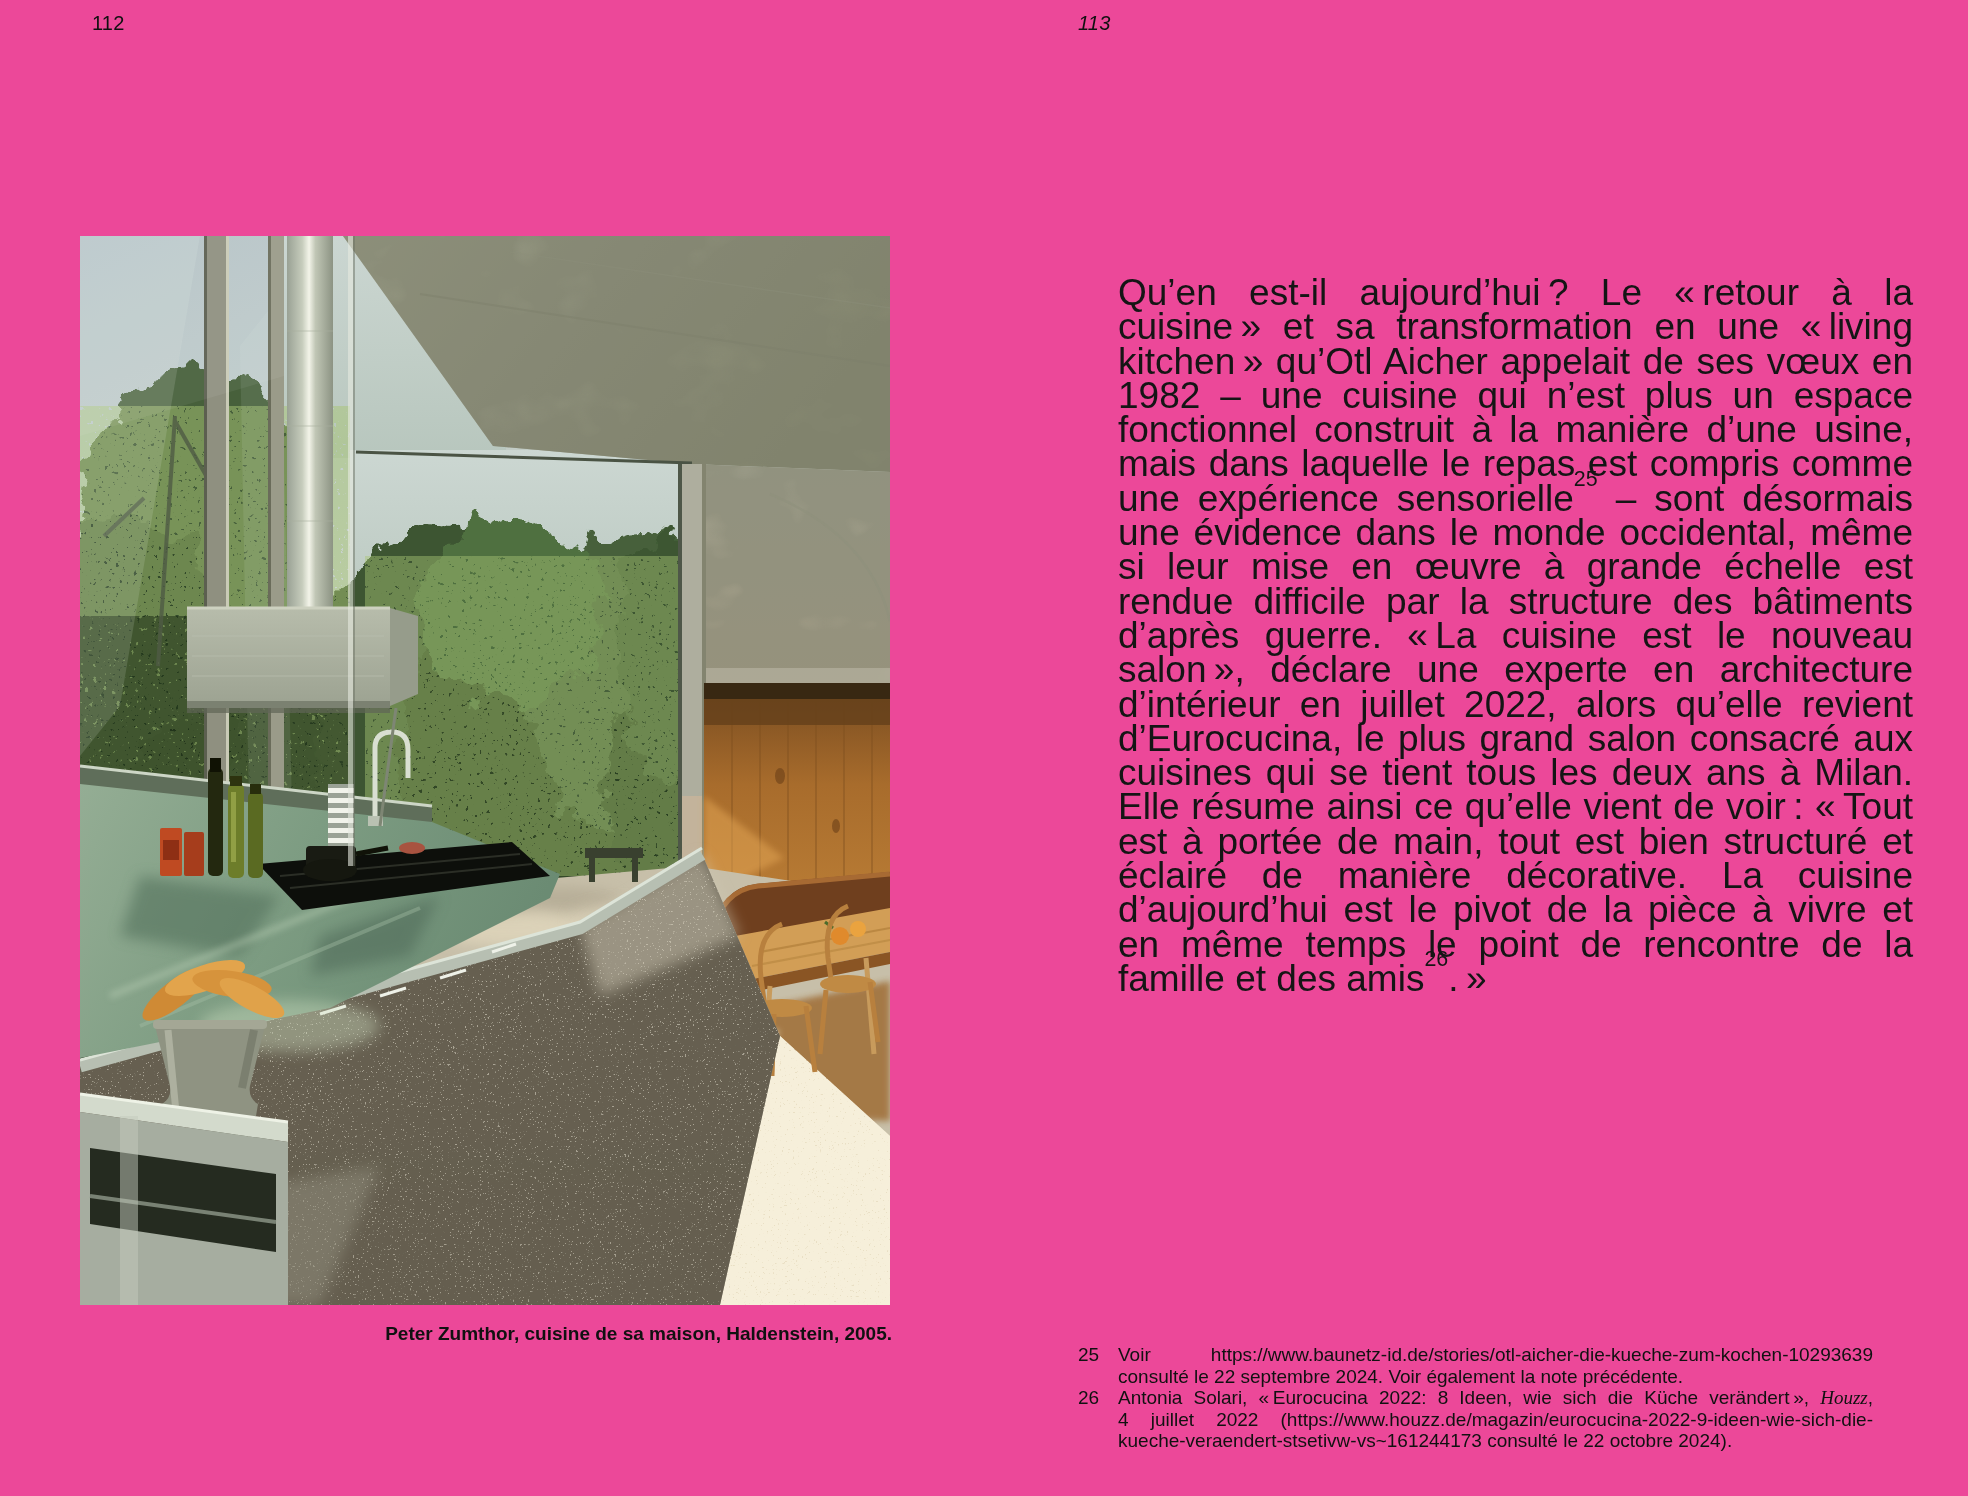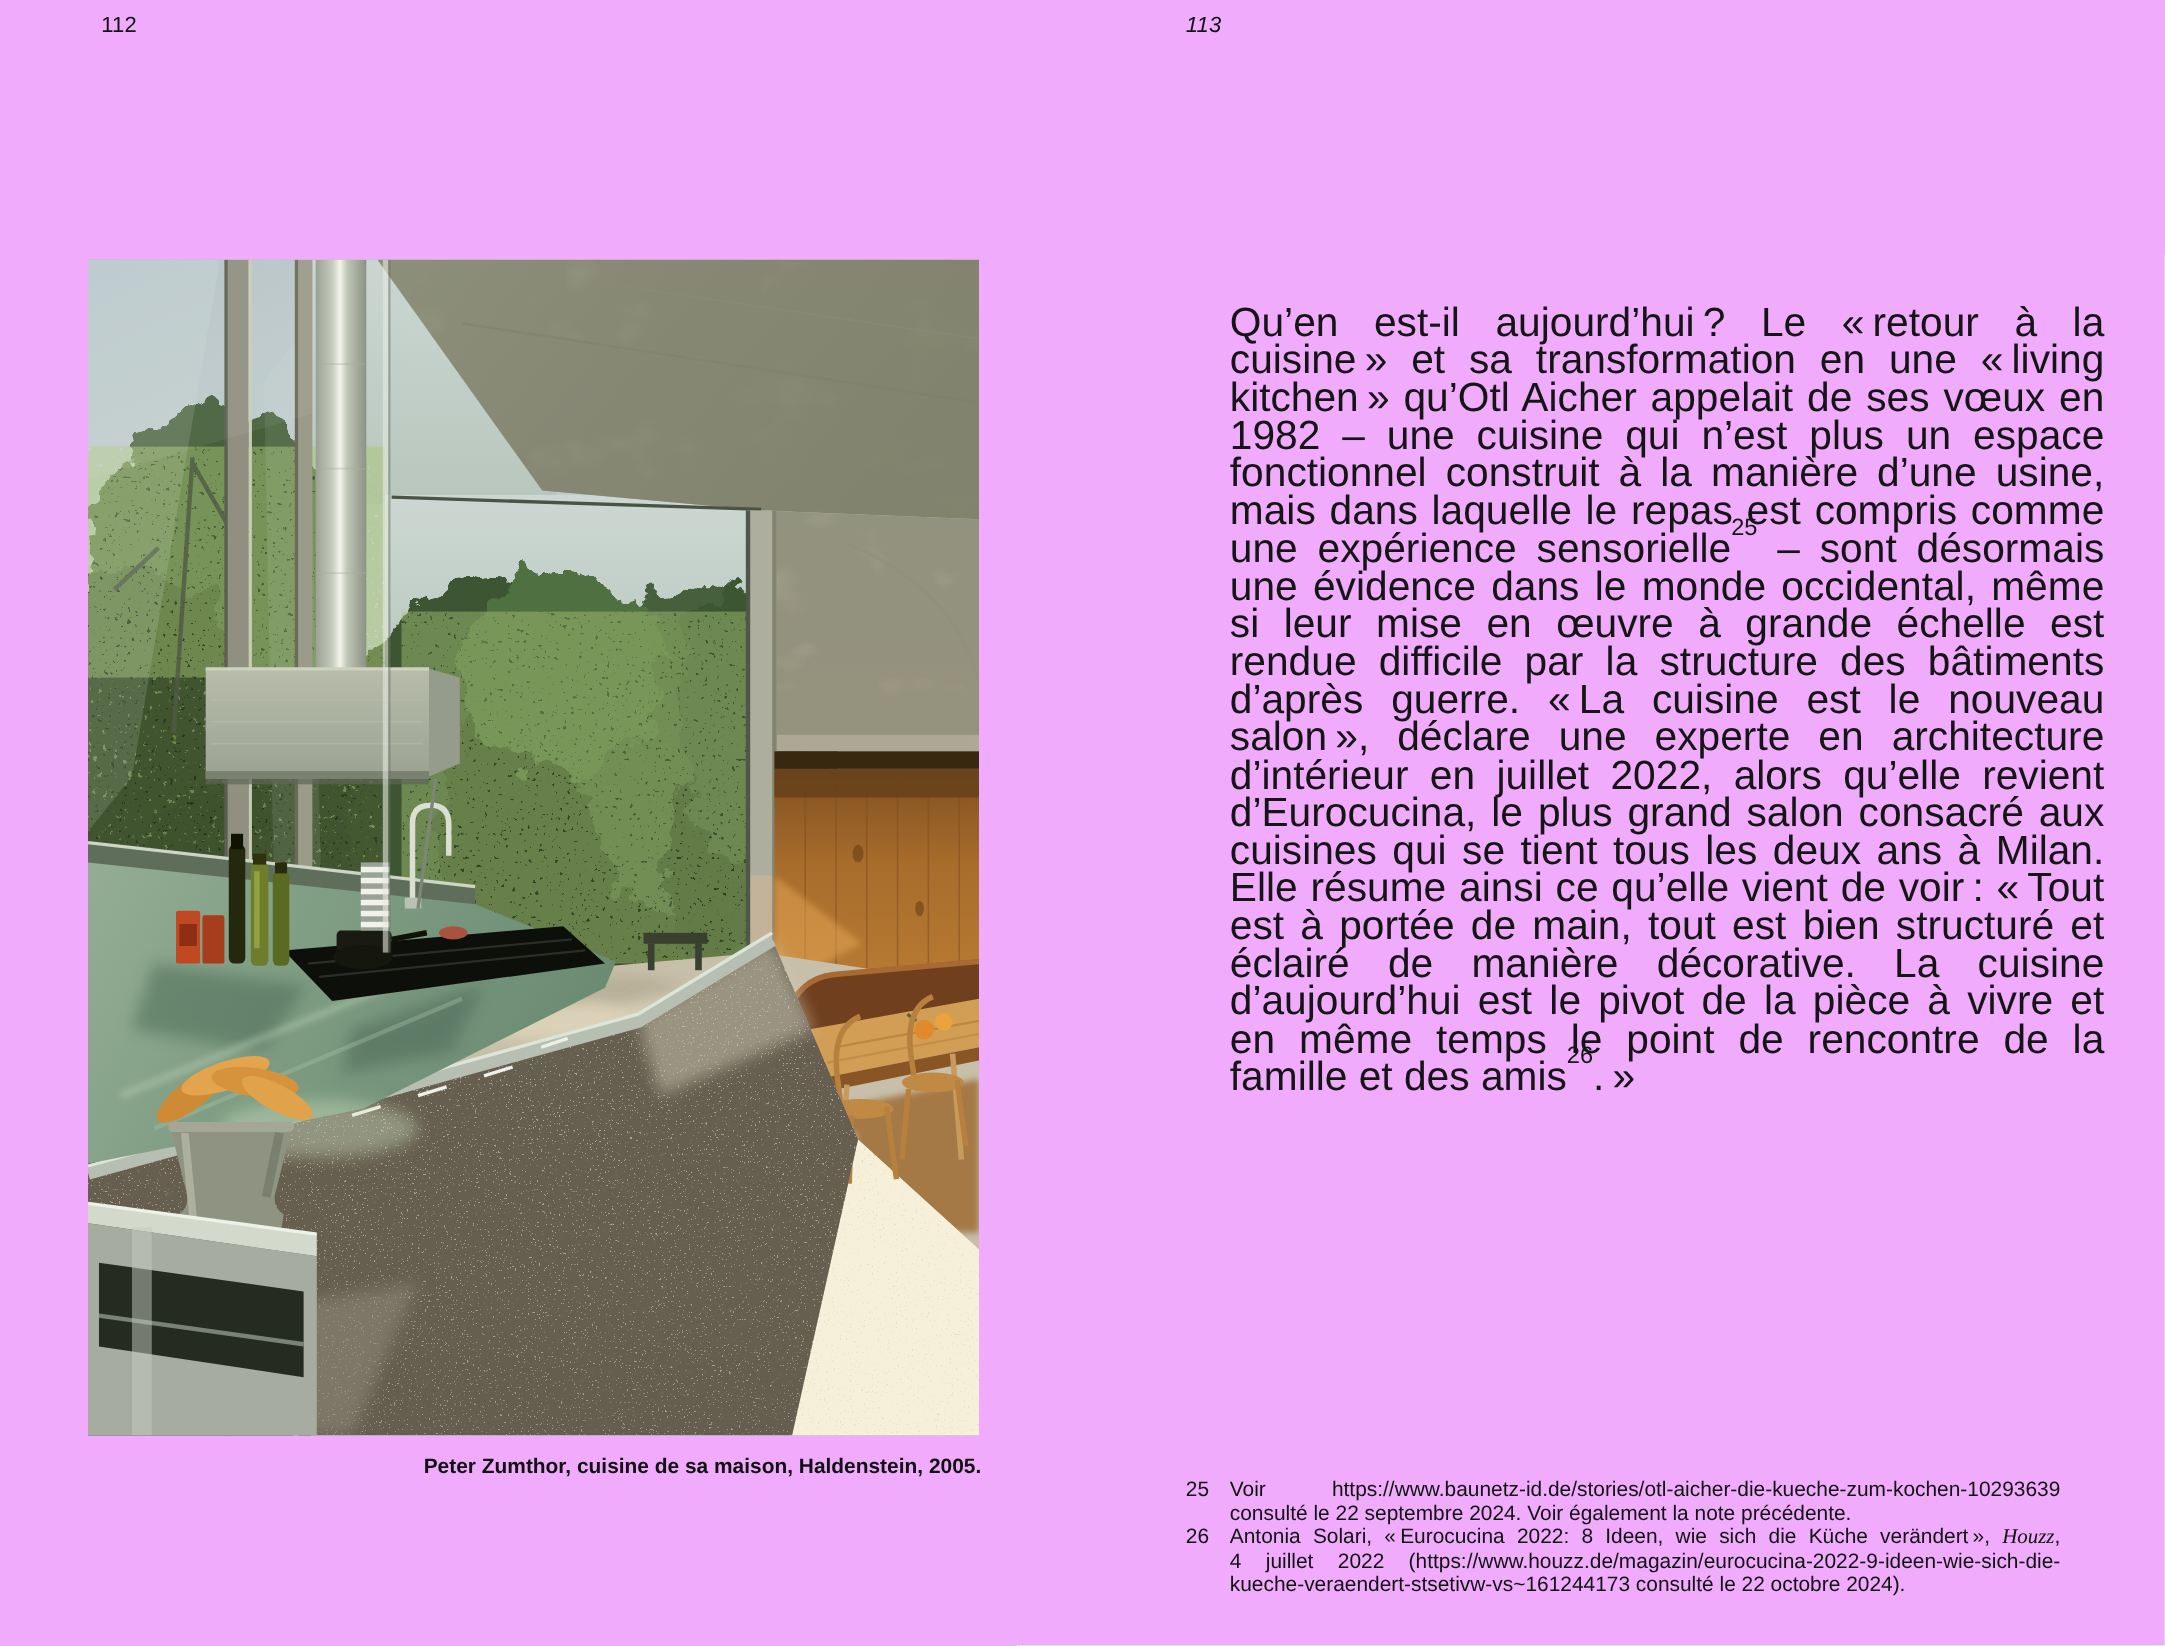--- a/index.html
+++ b/index.html
@@ -1,17 +1,17 @@
 <!DOCTYPE html>
 <html lang="fr"><head>
 <meta charset="utf-8">
 <style>
   html,body{margin:0;padding:0;background:#ffffff;}
   body{font-family:"Liberation Sans","DejaVu Sans",sans-serif;color:#161616;}
-  .spread{position:relative;width:1968px;height:1496px;background:#f0abfc;overflow:hidden;}
+  .spread{position:relative;width:1968px;height:1496px;background:#ec4899;overflow:hidden;}
   .page-number{position:absolute;top:12px;font-size:20px;line-height:22px;font-weight:400;letter-spacing:0.01em;color:#111;}
   .page-number.left{left:92px;}
   .page-number.right{left:1078px;font-style:italic;}
   figure{margin:0;padding:0;}
   .photo-wrap{position:absolute;left:80px;top:236px;width:810px;height:1069px;overflow:hidden;background:#b9c4be;}
   .photo-wrap svg{display:block;}
   .photo-caption{position:absolute;left:80px;top:1322px;width:812px;font-size:19px;line-height:23px;font-weight:700;color:#111;text-align:right;}
   .body-text{position:absolute;left:1118px;top:239px;width:795px;font-size:37px;line-height:34.3px;text-align:justify;hyphens:auto;-webkit-hyphens:auto;color:#151515;}
   .body-text sup{font-size:0.58em;line-height:0;position:relative;top:-0.52em;}
   .footnotes{position:absolute;left:1078px;top:1344px;width:795px;font-size:19px;line-height:21.6px;color:#111;}

